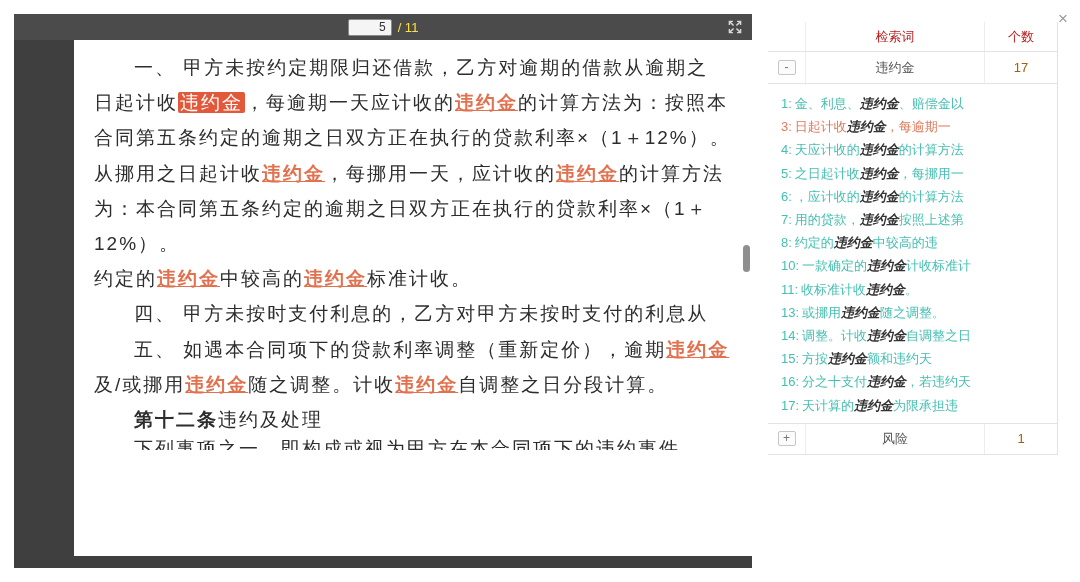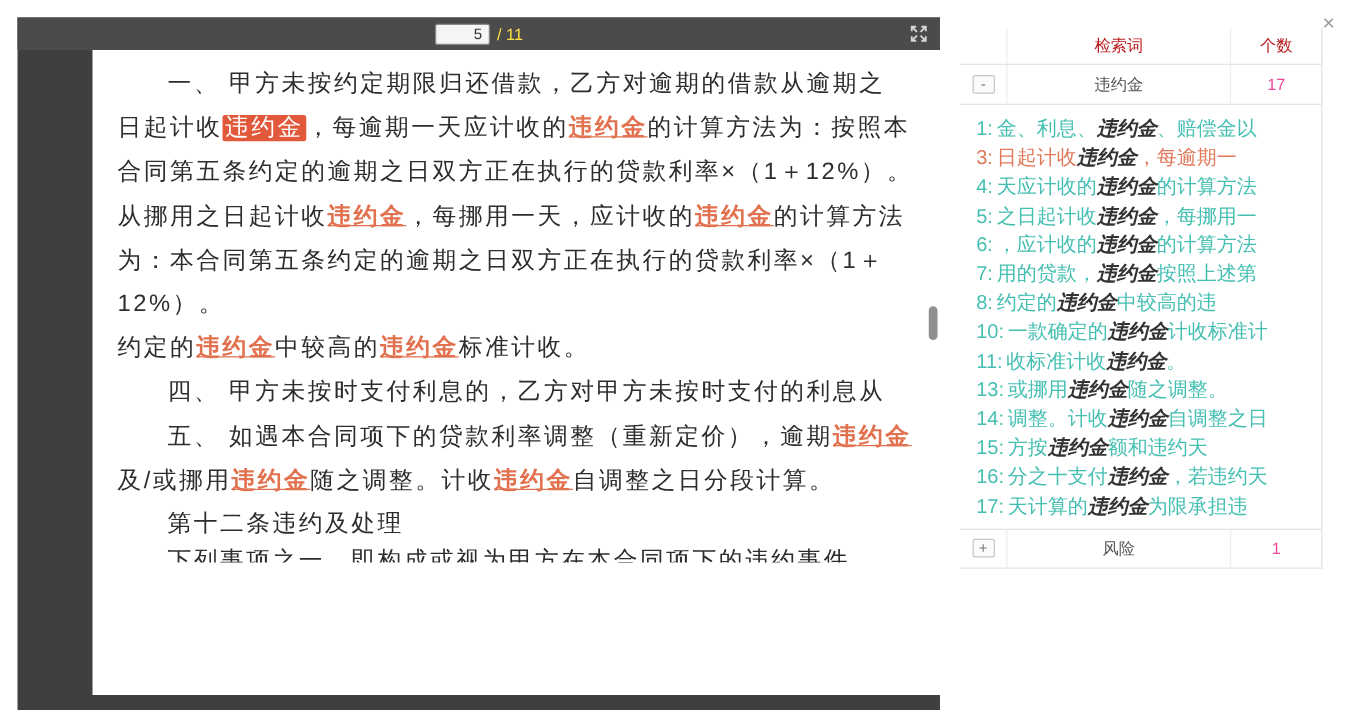--- a/index.html
+++ b/index.html
@@ -11,38 +11,38 @@
   .toolbar { position:relative; height:26px; background:#4b4b4b; display:flex; align-items:center; justify-content:center; gap:6px; }
   .page-input { width:44px; height:17px; background:#f5f5f5; border:1px solid #8a8a8a; border-radius:2px; text-align:right; font-size:12px; color:#333; padding:0 5px; font-family:"Liberation Sans","DejaVu Sans",sans-serif; }
   .page-total { color:#fde047; font-size:13px; }
   .fs-icon { position:absolute; right:9px; top:5px; width:16px; height:16px; cursor:pointer; }
   .doc-page { position:absolute; left:28px; top:26px; width:685px; height:516px; background:#fff; overflow:hidden;margin-left:32px; }
   .doc-content { padding:10px 20px 0 20px; }
   .doc-line { line-height:35.2px; font-size:19px; color:#2d2d2d; letter-spacing:2px; white-space:nowrap; }
   .doc-line.indent { padding-left:40px; }
   .doc-line.clipped { line-height:24px; height:13px; overflow:hidden; }
   .seg-n  { color:#2d2d2d; }
-  .seg-b  { color:#2d2d2d; font-weight:normal; }
+  .seg-b  { color:#2d2d2d; font-weight:bold; }
   .seg-sel { background:#e2583a; color:#fff; padding:0 2px; border-radius:2px; }
   .seg-kw { color:#e2724f; text-decoration:underline; font-weight:bold; }
   .scroll-thumb { position:absolute; left:729px; top:231px; width:7px; height:27px; background:#8f8f8f; border-radius:4px; }
 
   
   .panel { position:absolute; left:768px; top:22px; width:290px; background:#fff; border-right:1px solid #e2e2e2; }
   .p-row { display:flex; align-items:stretch; }
   .p-row.header { height:30px; border-bottom:1px solid #e3e3e3; }
   .p-row.term { height:32px; border-bottom:1px solid #e3e3e3; }
   .p-row.risk { height:32px; border-top:1px solid #e3e3e3; border-bottom:1px solid #e3e3e3; }
   .c1 { width:38px; display:flex; align-items:center; justify-content:center; border-right:1px solid #ededed; }
   .c2 { flex:1; display:flex; align-items:center; justify-content:center; font-size:13px; color:#555; border-right:1px solid #ededed; }
-  .c3 { width:72px; display:flex; align-items:center; justify-content:center; font-size:13px; color:#ec4899; }
+  .c3 { width:72px; display:flex; align-items:center; justify-content:center; font-size:13px; color:#a16207; }
   .p-row.header .c2, .p-row.header .c3 { color:#b91c1c; }
   .sq-btn { width:18px; height:15px; border:1px solid #c6c6c6; border-radius:2px; background:#fbfbfb; color:#777; font-size:12px; line-height:13px; text-align:center; cursor:pointer; }
   .results { padding:8px 4px 6px 13px; }
-  .r-item { line-height:23.2px; font-size:16px; color:#45bfb2; white-space:nowrap; cursor:pointer; }
+  .r-item { line-height:23.2px; font-size:13px; color:#45bfb2; white-space:nowrap; cursor:pointer; }
   .r-num { color:#45bfb2; margin-right:3px; }
   .r-ctx { color:#45bfb2; }
   .r-kw  { color:#333; font-weight:bold; font-style:italic; }
   .r-item.sel .r-num, .r-item.sel .r-ctx { color:#e0795a; }
   .close-x { position:absolute; left:1054px; top:10px; width:18px; height:18px; color:#999; font-size:17px; line-height:18px; text-align:center; cursor:pointer; }
 </style>
 </head>
 <body>
 
 <div class="stage">

